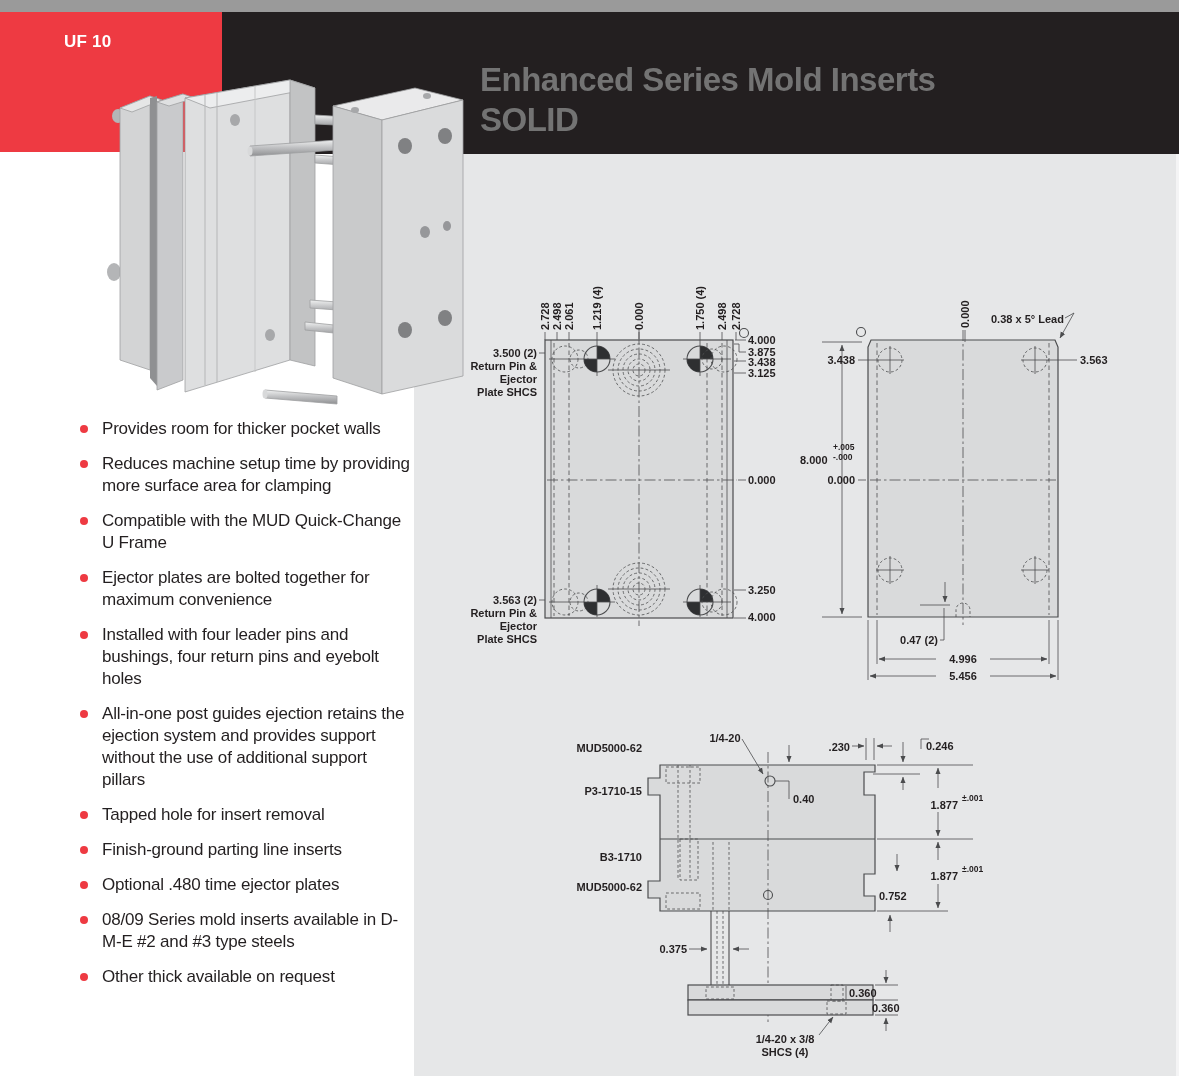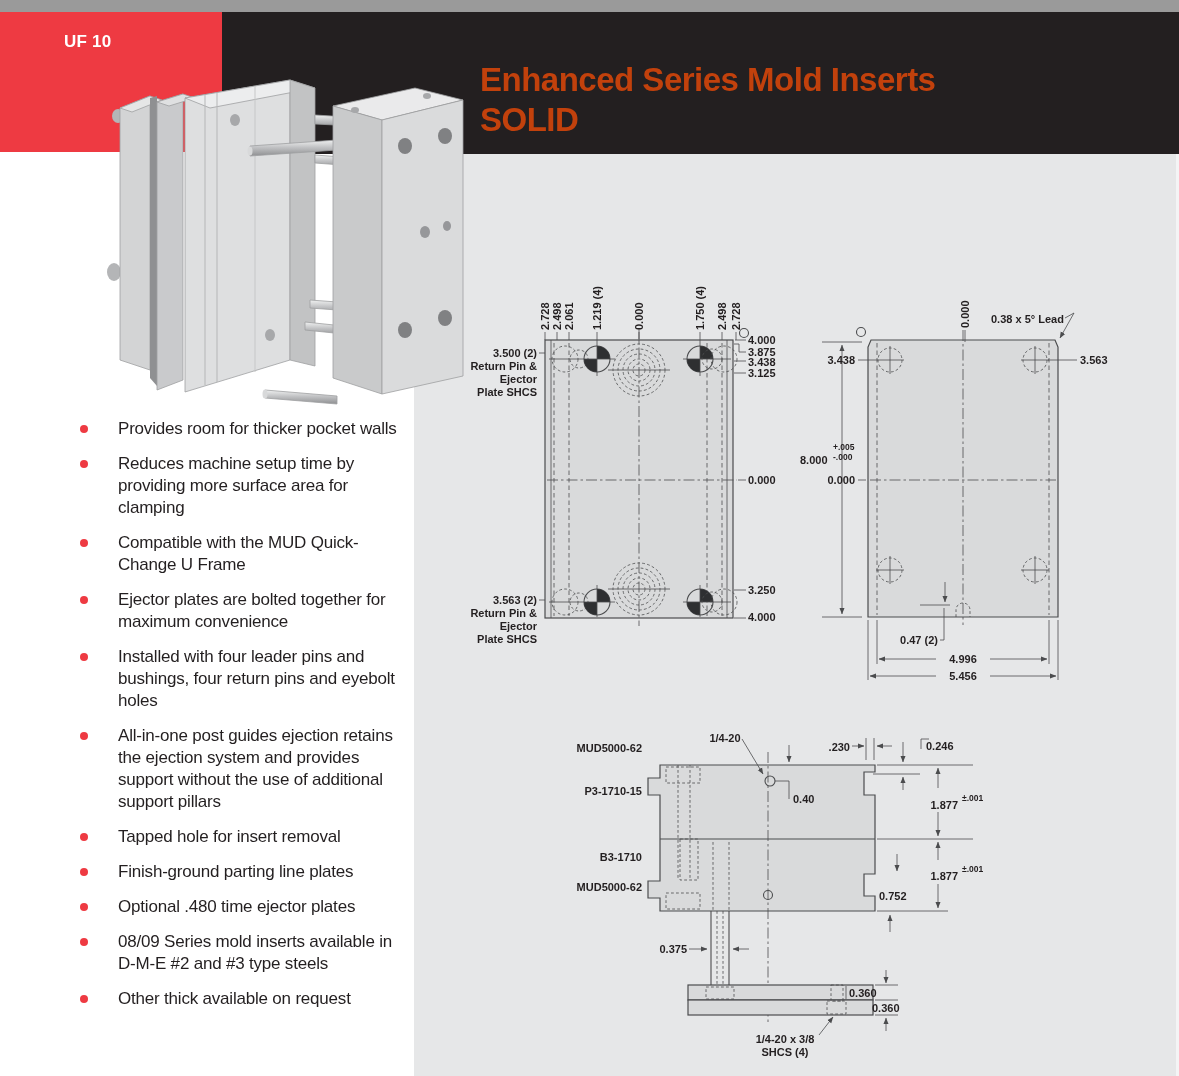--- a/index.html
+++ b/index.html
@@ -9,25 +9,25 @@
     font-family:"Liberation Sans", sans-serif; color:#231f20;
   }
   .red-block { position:absolute; left:0; top:0; width:222px; height:140px; background:#ee3a42; }
   .black-header { position:absolute; left:222px; top:0; width:957px; height:142px; background:#231f20; }
   .gray-panel { position:absolute; left:414px; top:142px; width:765px; height:929px; background:#e6e7e8; }
   .uf-code {
     position:absolute; left:64px; top:20px; color:#ffffff;
     font-size:17px; font-weight:bold; letter-spacing:0.2px;
   }
   .doc-title {
-    position:absolute; left:480px; top:48px; color:#c2410c;
+    position:absolute; left:480px; top:48px; color:#737373;
     font-size:33px; font-weight:bold; line-height:40px; letter-spacing:-0.5px;
   }
   .bullet-list { position:absolute; left:80px; top:406px; width:330px; }
-  .bullet-item { display:flex; margin-bottom:13px;gap:16px; }
+  .bullet-item { display:flex; margin-bottom:13px; }
   .bullet-dot {
     flex:0 0 8px; width:8px; height:8px; border-radius:50%;
     background:#ee3a42; margin:7px 14px 0 0;
   }
   .bullet-text { font-size:17px; line-height:22px; letter-spacing:-0.2px; width:308px; }
   .drawing { position:absolute; }
   .bottom-rule { position:absolute; left:0; top:1070px; width:1179px; height:1px; background:#c7c8ca; }
   .bottom-strip { position:absolute; left:0; top:1071px; width:1179px; height:5px; background:#f1f1f2; }
   .right-strip { position:absolute; right:0; top:142px; width:3px; height:934px; background:#f4f4f5; }
 
@@ -142,21 +142,21 @@
     <div class="bullet-item">
         <span class="bullet-dot"></span>
         <span class="bullet-text">All-in-one post guides ejection retains the ejection system and provides support without the use of additional support pillars</span>
       </div>
     <div class="bullet-item">
         <span class="bullet-dot"></span>
         <span class="bullet-text">Tapped hole for insert removal</span>
       </div>
     <div class="bullet-item">
         <span class="bullet-dot"></span>
-        <span class="bullet-text">Finish-ground parting line plates</span>
+        <span class="bullet-text">Finish-ground parting line inserts</span>
       </div>
     <div class="bullet-item">
         <span class="bullet-dot"></span>
         <span class="bullet-text">Optional .480 time ejector plates</span>
       </div>
     <div class="bullet-item">
         <span class="bullet-dot"></span>
         <span class="bullet-text">08/09 Series mold inserts available in D-M-E #2 and #3 type steels</span>
       </div>
     <div class="bullet-item">

